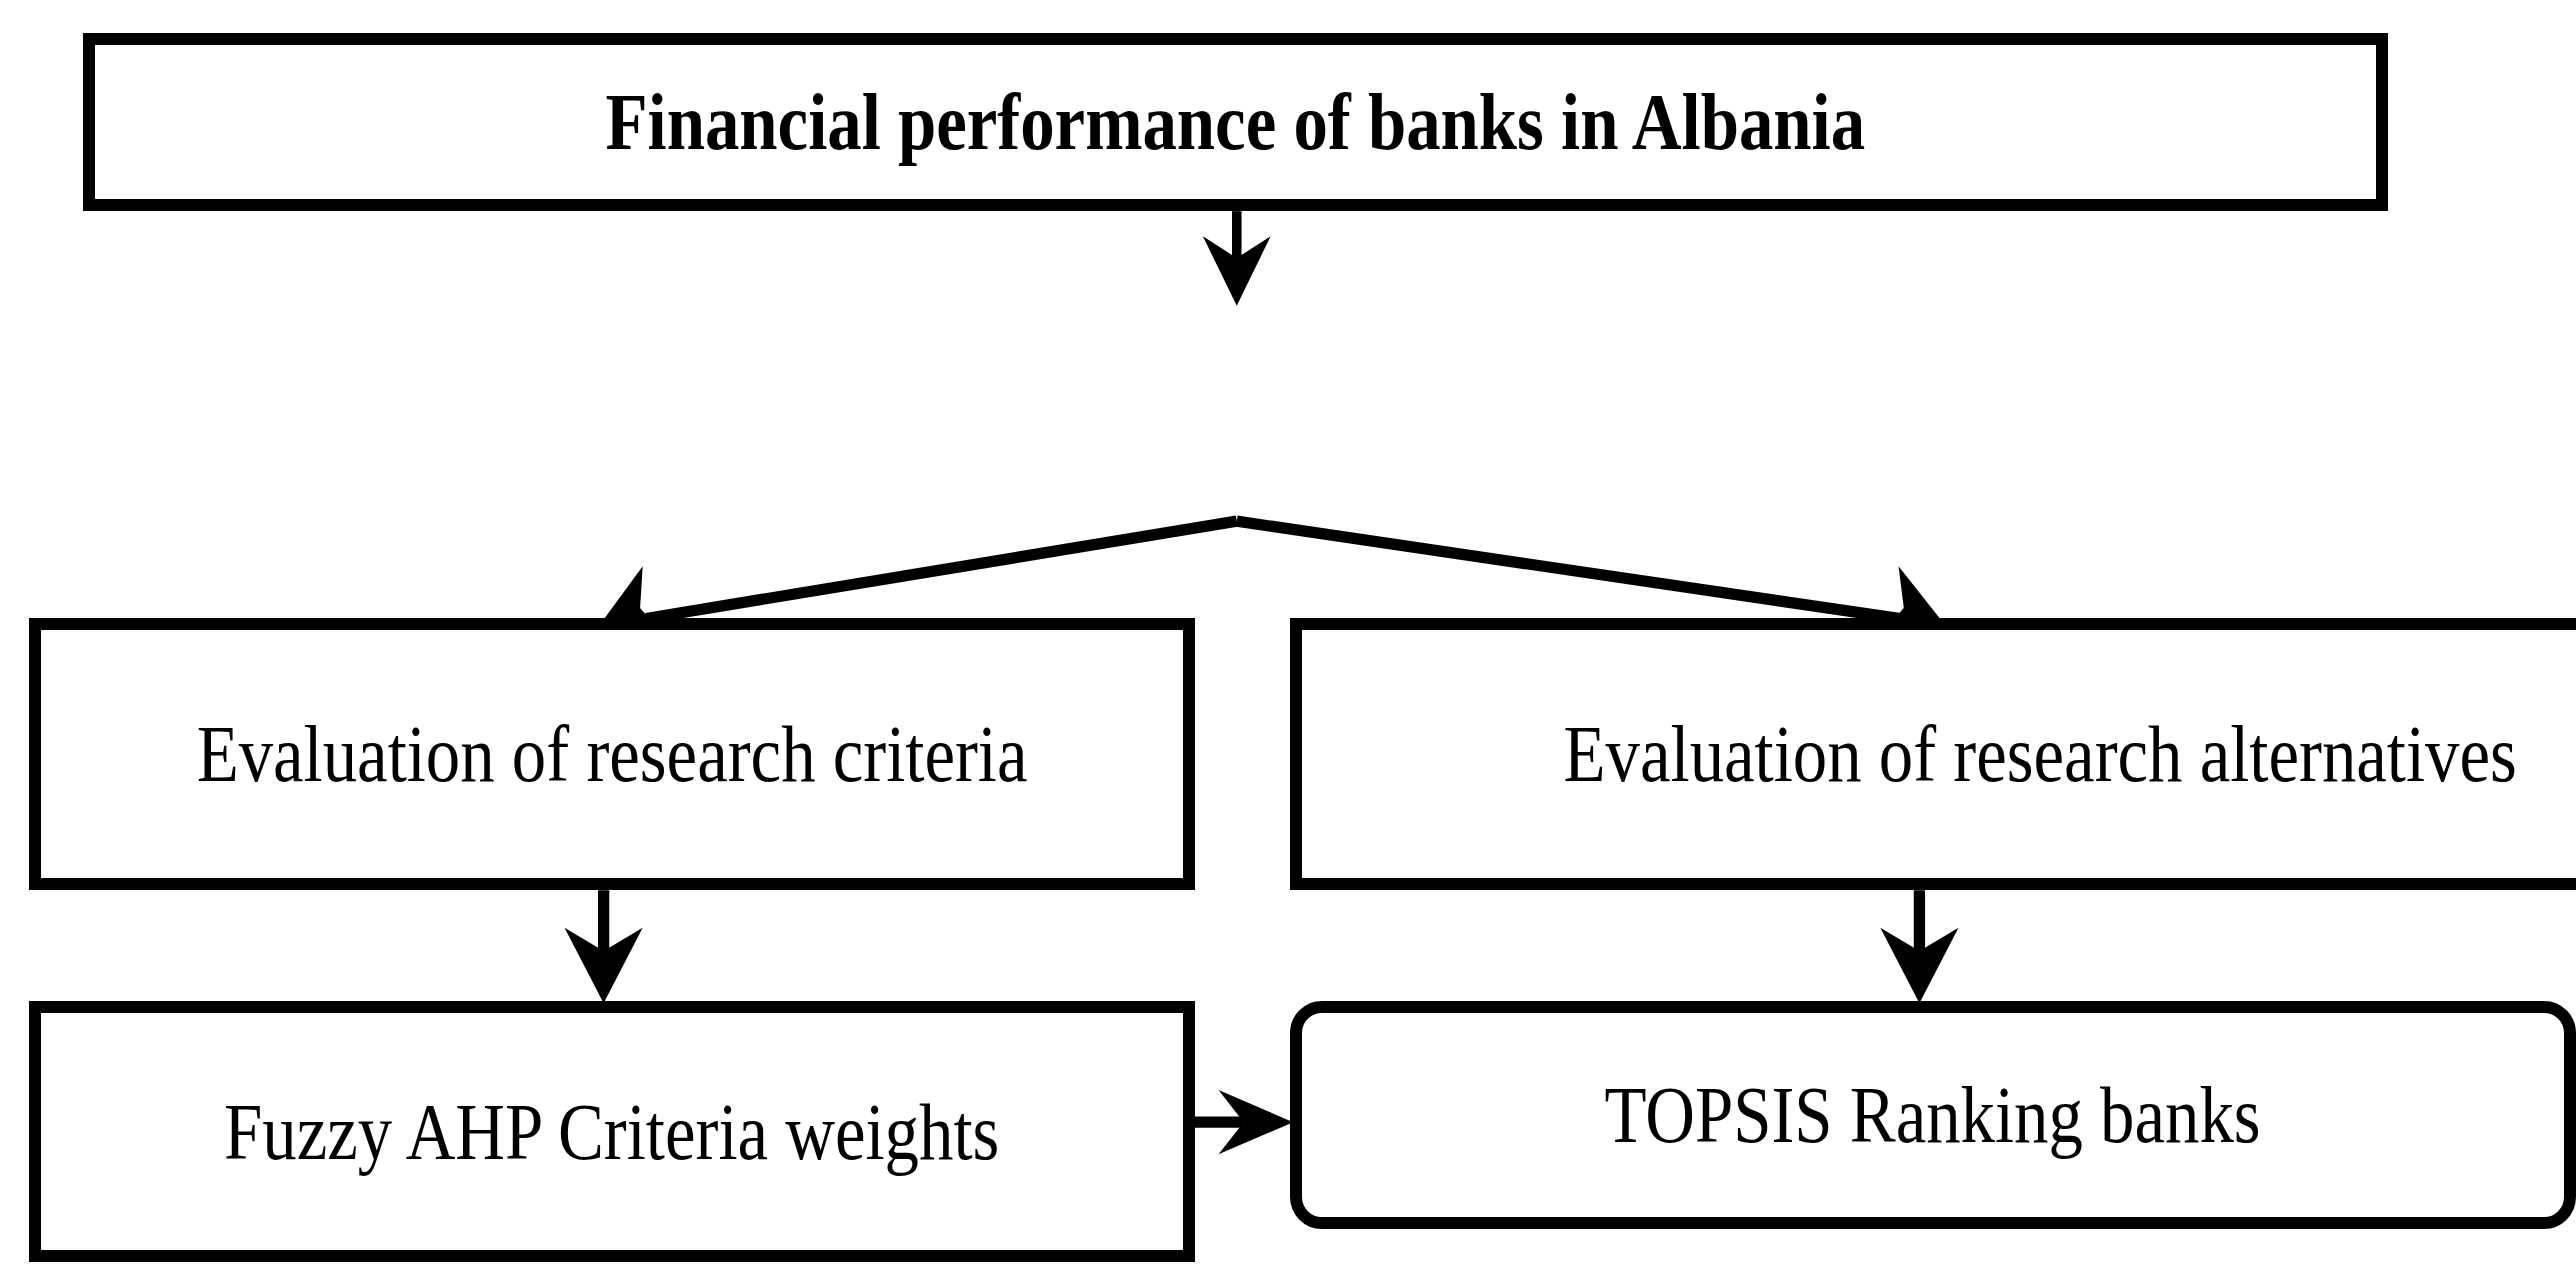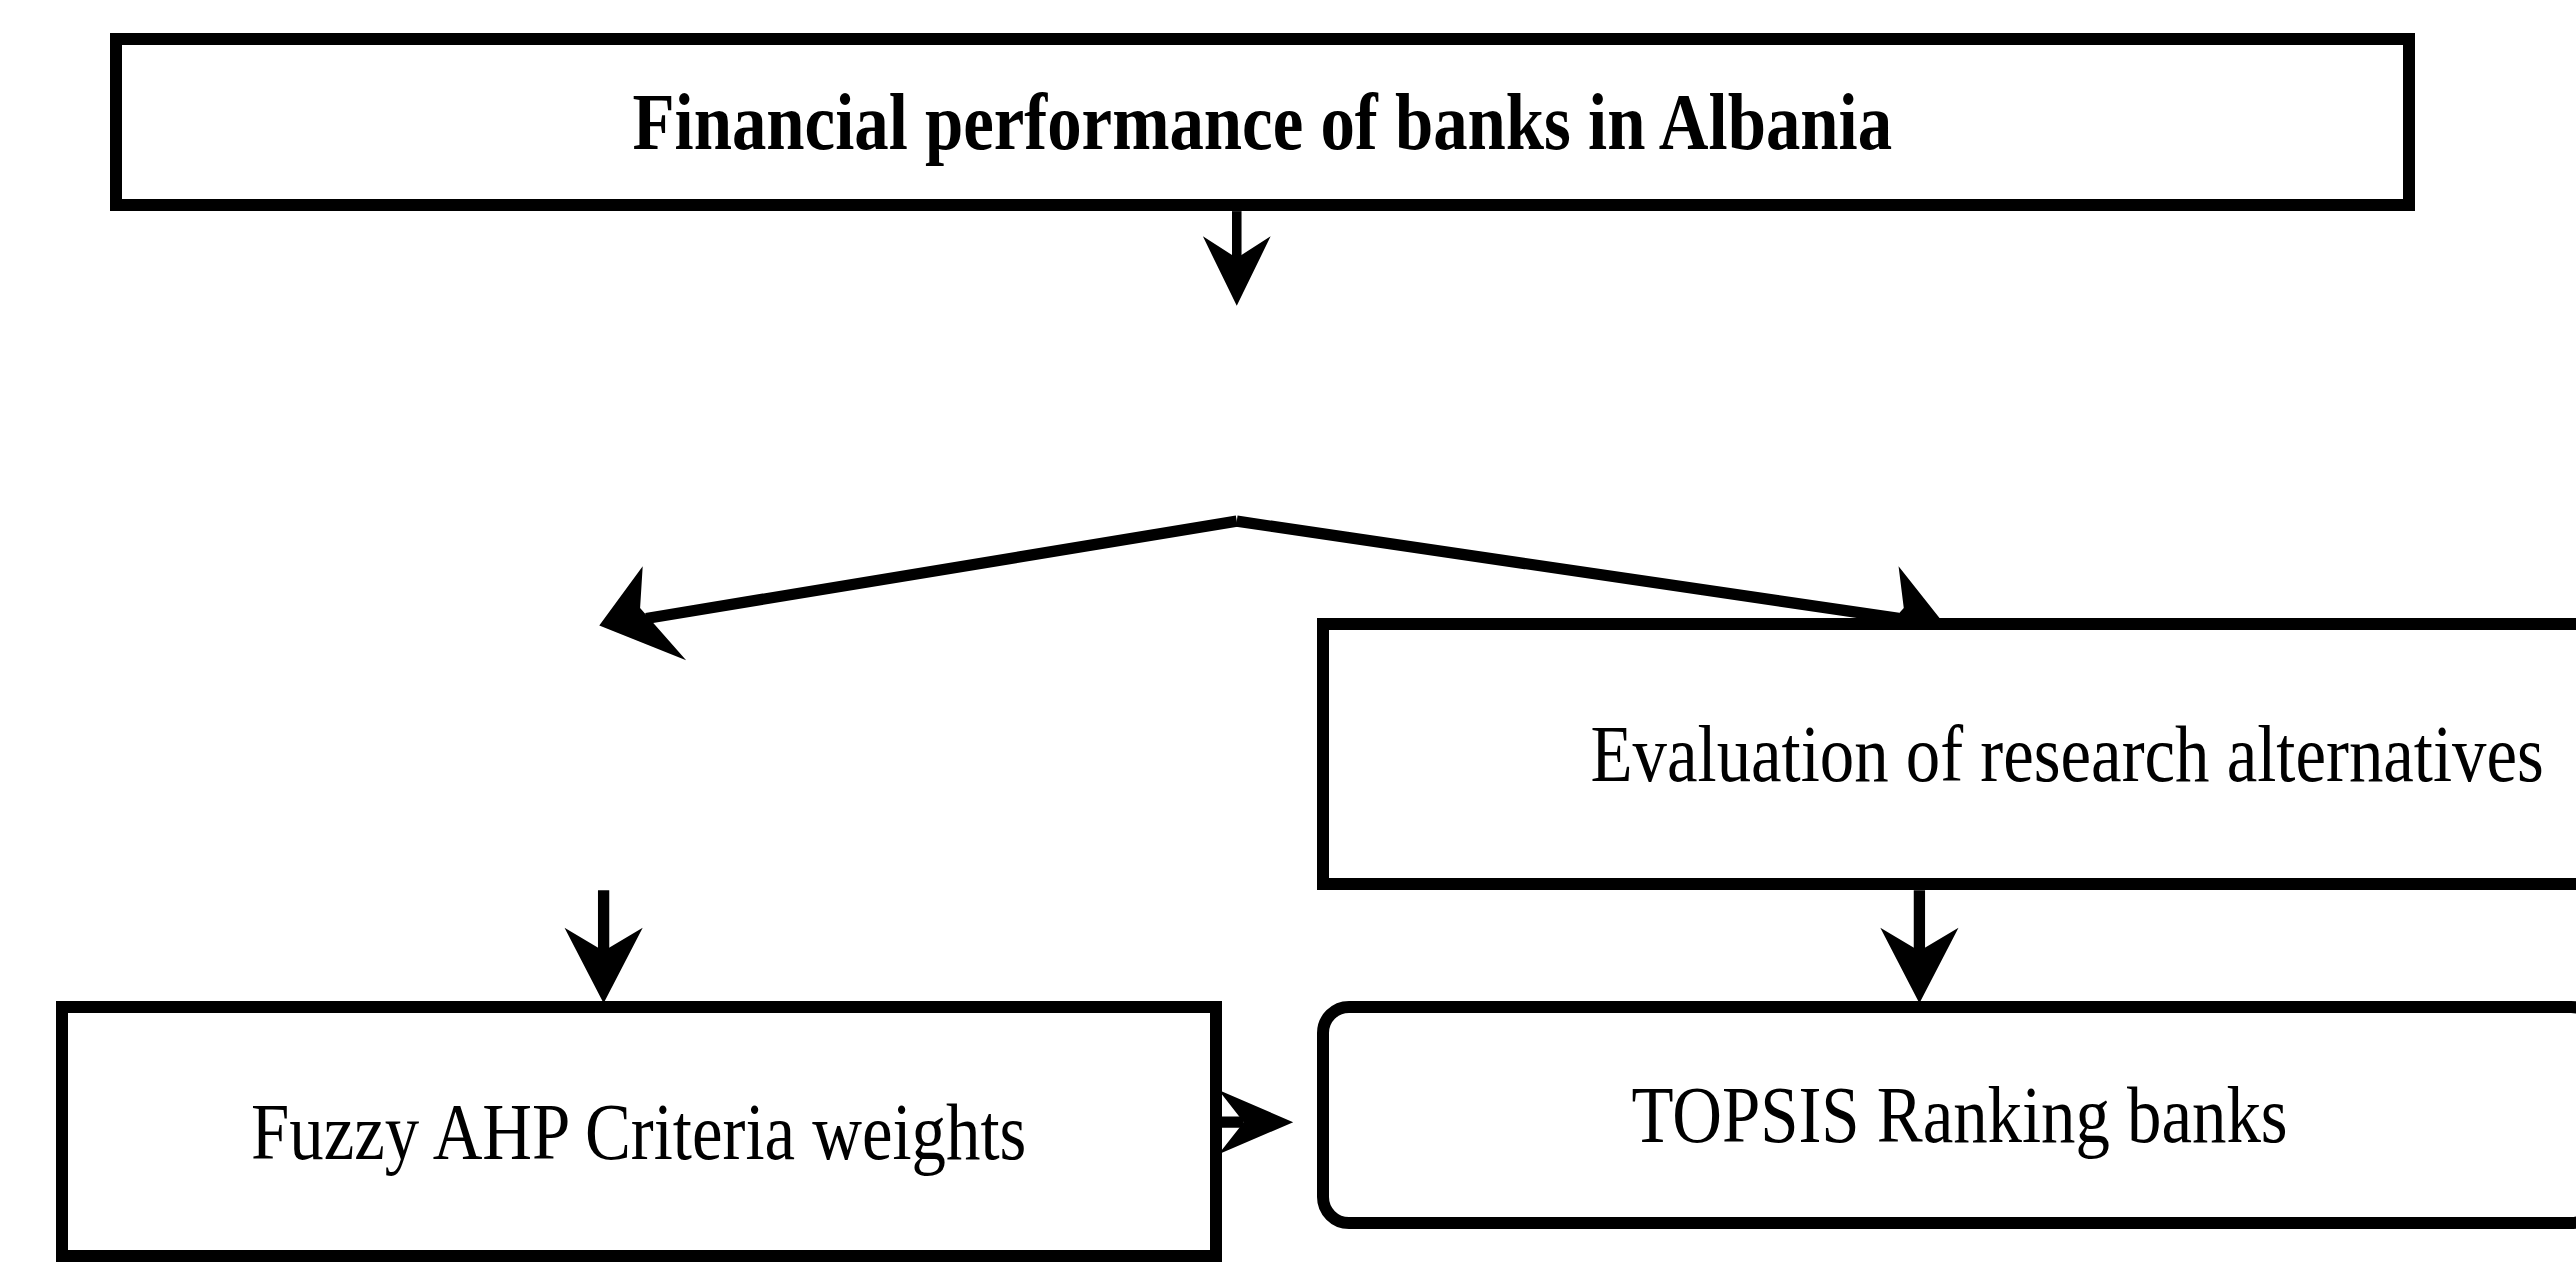--- a/index.html
+++ b/index.html
@@ -20,21 +20,20 @@
   }
   .node {
     position: absolute;
     box-sizing: border-box;
     background: #ffffff;
     border: 12px solid #000000;
     display: flex;
     align-items: center;
     justify-content: center;
     z-index: 3;
-    margin-left: 27px;
   }
   .node-label {
     font-family: "Liberation Serif", "DejaVu Serif", serif;
     color: #000000;
     text-align: center;
     line-height: 1.05;
     white-space: nowrap;
     transform: scaleX(0.86);
     transform-origin: center center;
   }
@@ -145,20 +144,23 @@
       <line x1="1375" y1="1292" x2="1432" y2="1292" stroke="#000000" stroke-width="13"></line>
       <polygon points="1489,1292 1403,1255 1432,1292 1403,1329" fill="#000000"></polygon>
     </g>
   </svg>
 
   <div class="node" id="node-root">
     <span class="node-label">Financial performance of banks in Albania</span>
   </div>
 
 
+  <div class="node" id="node-criteria">
+    <span class="node-label">Evaluation of research criteria</span>
+  </div>
 
   <div class="node" id="node-alternatives">
     <span class="node-label">Evaluation of research alternatives</span>
   </div>
 
   <div class="node" id="node-fahp">
     <span class="node-label">Fuzzy AHP Criteria weights</span>
   </div>
 
   <div class="node" id="node-topsis">

